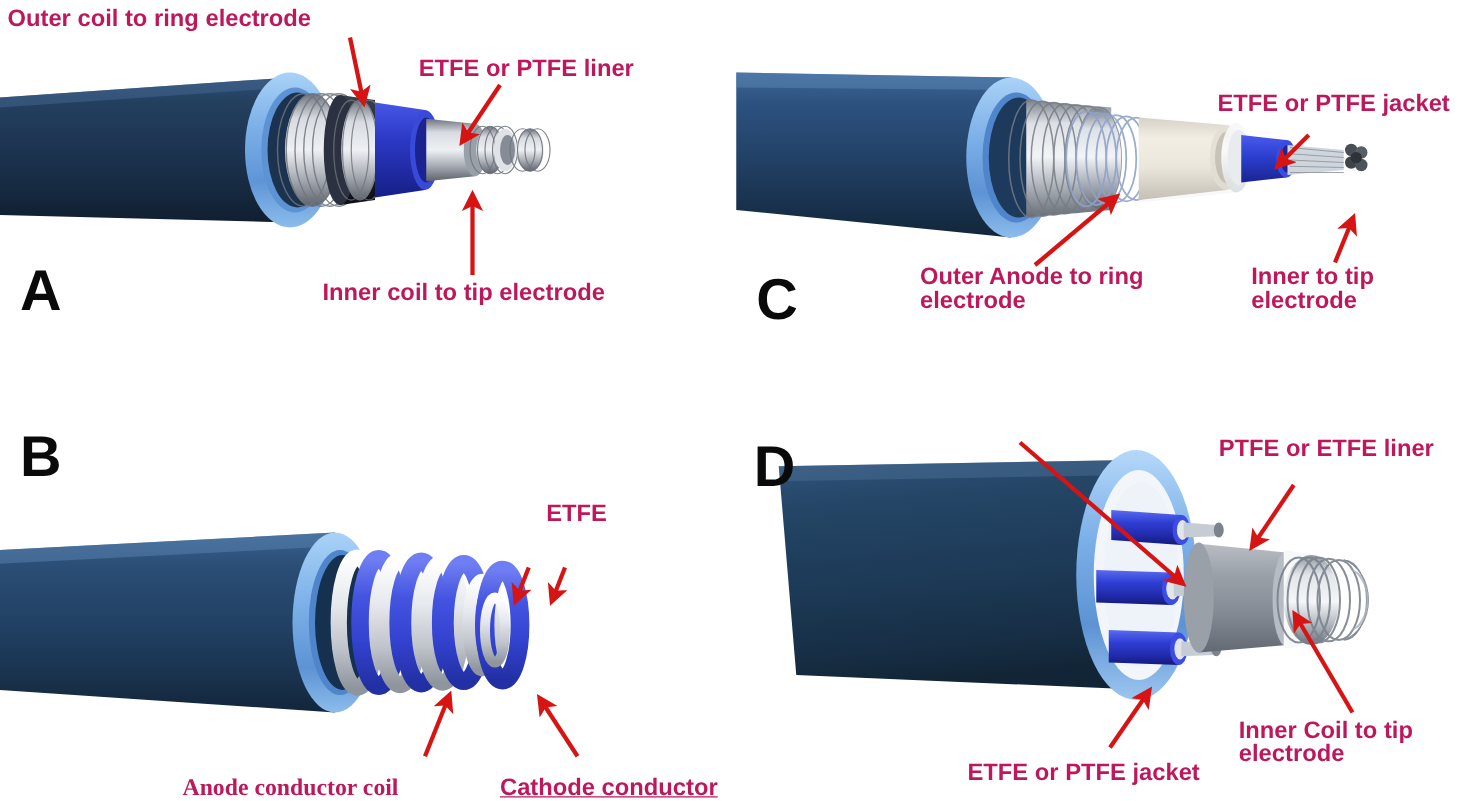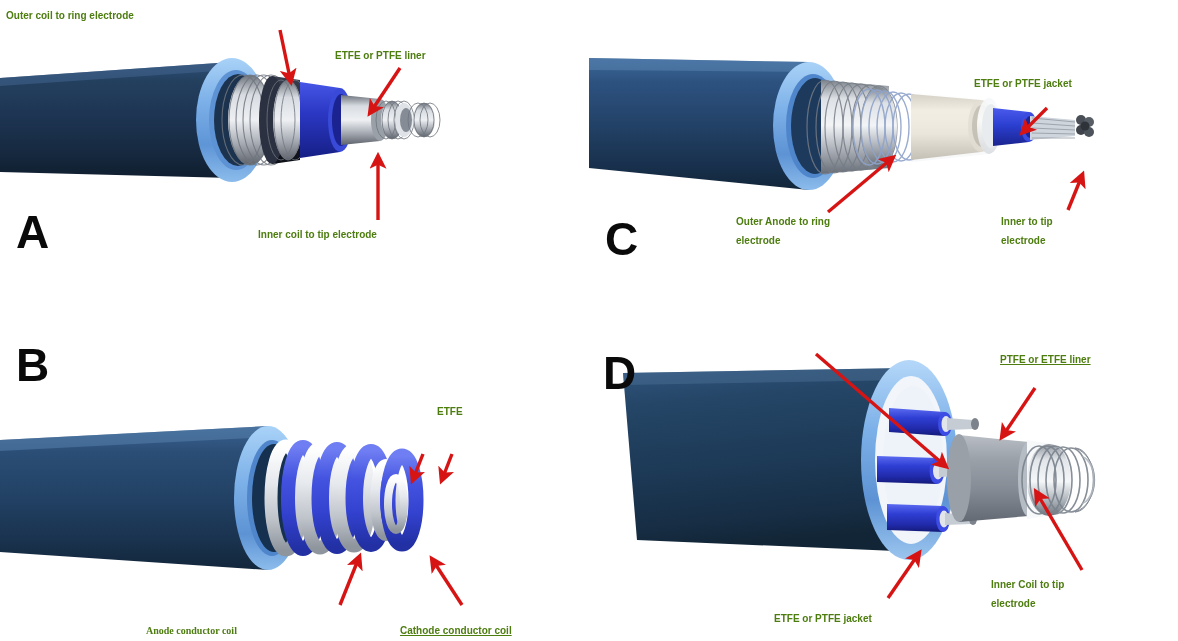--- a/index.html
+++ b/index.html
@@ -19,22 +19,22 @@
   #panel-d{left:589px;top:290px;width:589px;height:351px;}
 
   .panel-letter{
     position:absolute;font-weight:700;color:#0a0a0a;
     font-size:46px;line-height:46px;letter-spacing:0;
     font-family:"Liberation Sans","DejaVu Sans",sans-serif;
   }
 
   
   .callout{
-    position:absolute;color:#4d7c0f;font-weight:700;
-    font-size:10px;line-height:19px;white-space:pre-line;
+    position:absolute;color:#be185d;font-weight:700;
+    font-size:19px;line-height:19px;white-space:pre-line;
     font-family:"Liberation Sans","DejaVu Sans",sans-serif;
   }
 
   
   .art{position:absolute;left:0;top:0;width:100%;height:100%;overflow:visible;}
   .arrows{position:absolute;left:0;top:0;width:1178px;height:641px;overflow:visible;pointer-events:none;}
 </style>
 </head>
 <body>
 
@@ -433,21 +433,21 @@
           <ellipse cx="482" cy="190" rx="17" ry="32"></ellipse>
         </g>
 
         <path d="M486,158 A26,33 0 0 1 486,222 A16,28 0 0 0 486,158 Z" fill="#c2c8cf" stroke="#868c95" stroke-width="1"></path>
         <path d="M492,166 A20,26 0 0 1 492,214 A12,21 0 0 0 492,166 Z" fill="#aeb5bd" opacity="0.85"></path>
       </g>
     </svg>
 
     <div class="panel-letter" style="left:14px;top:60px;">D</div>
 
-    <div class="callout" style="left:411px;top:60px;text-decoration:underline;">PTFE or ETFE liner</div>
+    <div class="callout" style="left:386px;top:60px;">PTFE or ETFE liner</div>
     <div class="callout" style="left:185px;top:319px;">ETFE or PTFE jacket</div>
     <div class="callout" style="left:402px;top:285px;">Inner Coil to tip
 electrode</div>
   </div>
 
   <svg class="arrows" viewBox="0 0 1178 641">
     <defs>
       <marker id="ah" markerWidth="5" markerHeight="5" refX="2.6" refY="2.5" orient="auto" markerUnits="strokeWidth">
         <path d="M0,0 L5,2.5 L0,5 L1.2,2.5 Z" fill="#d71414"></path>
       </marker>

